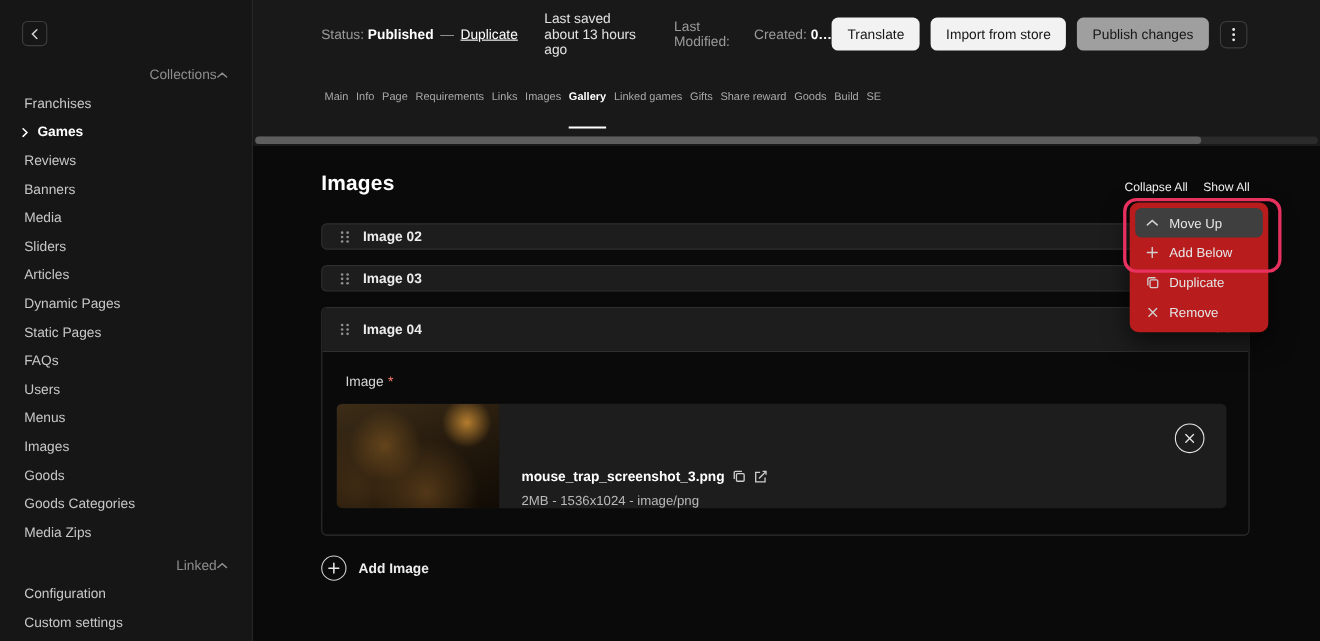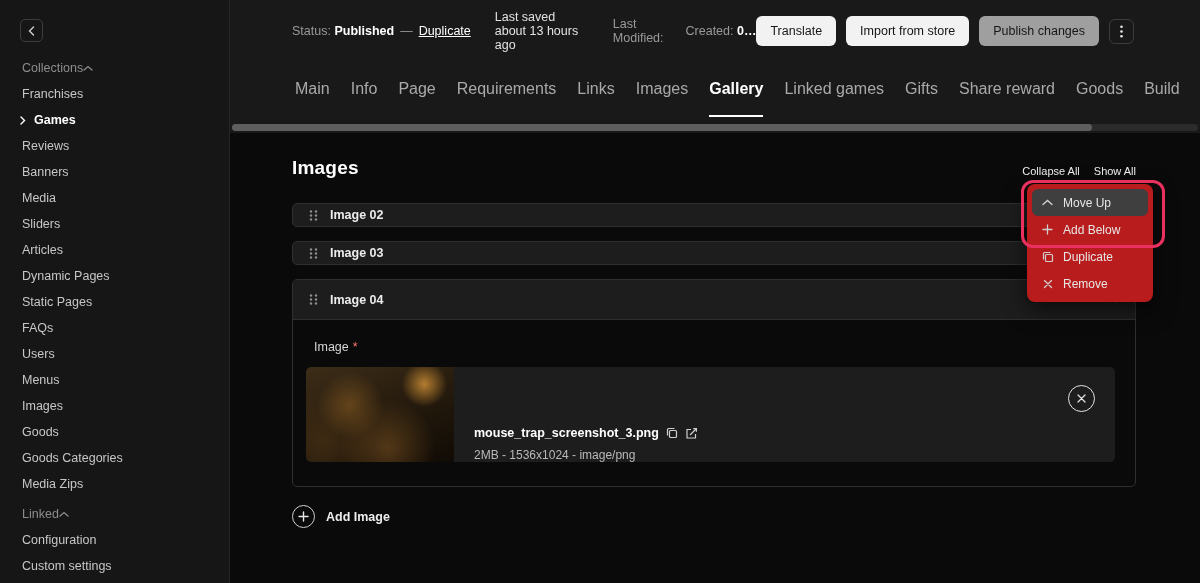--- a/index.html
+++ b/index.html
@@ -9,21 +9,21 @@
 
   
   .sidebar{position:absolute;left:0;top:0;bottom:0;width:230px;background:#161616;
            border-right:1px solid #262626;box-sizing:border-box;z-index:2;}
   .back-btn{position:absolute;top:19px;left:20px;width:23px;height:23px;background:transparent;
             border:1px solid #3d3d3d;border-radius:5px;color:#cfcfcf;display:flex;align-items:center;
             justify-content:center;cursor:pointer;padding:0;}
   .nav{position:absolute;top:55px;left:0;right:0;}
   .nav-item{height:26px;display:flex;align-items:center;padding:0 22px;font-size:12.5px;
             color:#c7c7c7;cursor:pointer;box-sizing:border-box;}
-  .nav-item.group{color:#8d8d8d;justify-content:flex-start;}
+  .nav-item.group{color:#8d8d8d;justify-content:flex-end;}
   .nav-item.group .chev{color:#8d8d8d;}
   .nav-item.active{color:#fff;font-weight:bold;padding-left:20px;gap:8px;}
   .nav-item.gap-top{margin-top:4px;}
 
   
   .topbar{position:absolute;left:230px;top:0;right:0;height:133px;background:#191919;}
   .status-row{height:62px;display:flex;align-items:center;padding:0 66px 0 62px;font-size:12.5px;}
   .muted{color:#9a9a9a;}
   .bold{font-weight:bold;color:#fff;}
   .unpublish{color:#fff;text-decoration:underline;cursor:pointer;margin-left:6px;}
@@ -32,21 +32,21 @@
   .modified{margin-left:28px;}
   .created{margin-left:22px;white-space:nowrap;}
   .hdr-buttons{margin-left:auto;display:flex;align-items:center;gap:10px;}
   .btn{height:30px;padding:0 14px;border-radius:6px;border:none;font-size:12.5px;
        font-family:Liberation Sans, sans-serif;cursor:pointer;white-space:nowrap;}
   .btn.light{background:#f2f2f2;color:#161616;}
   .btn.gray{background:#9f9f9f;color:#161616;}
   .kebab-btn{width:25px;height:25px;border:1px solid #3d3d3d;border-radius:6px;background:transparent;
              color:#e8e8e8;display:flex;align-items:center;justify-content:center;cursor:pointer;padding:0;}
 
-  .tabs{display:flex;gap:21px;padding-left:65px;height:55px;font-size:16px;color:#a9a9a9;overflow:hidden;}
+  .tabs{display:flex;gap:7px;padding-left:65px;height:55px;font-size:10px;color:#a9a9a9;overflow:hidden;}
   .tab{display:flex;align-items:center;height:100%;border-bottom:2px solid transparent;
        box-sizing:border-box;cursor:pointer;white-space:nowrap;}
   .tab.active{color:#fff;font-weight:bold;border-color:#fff;}
 
   .hscroll{position:absolute;left:2px;right:2px;top:124px;height:7px;background:#2b2b2b;border-radius:4px;}
   .hthumb{width:89%;height:100%;background:#5e5e5e;border-radius:4px;cursor:pointer;}
 
   
   .content{position:absolute;left:230px;top:133px;right:0;bottom:0;background:#0a0a0a;
            padding:14px 64px 0 62px;box-sizing:border-box;}

